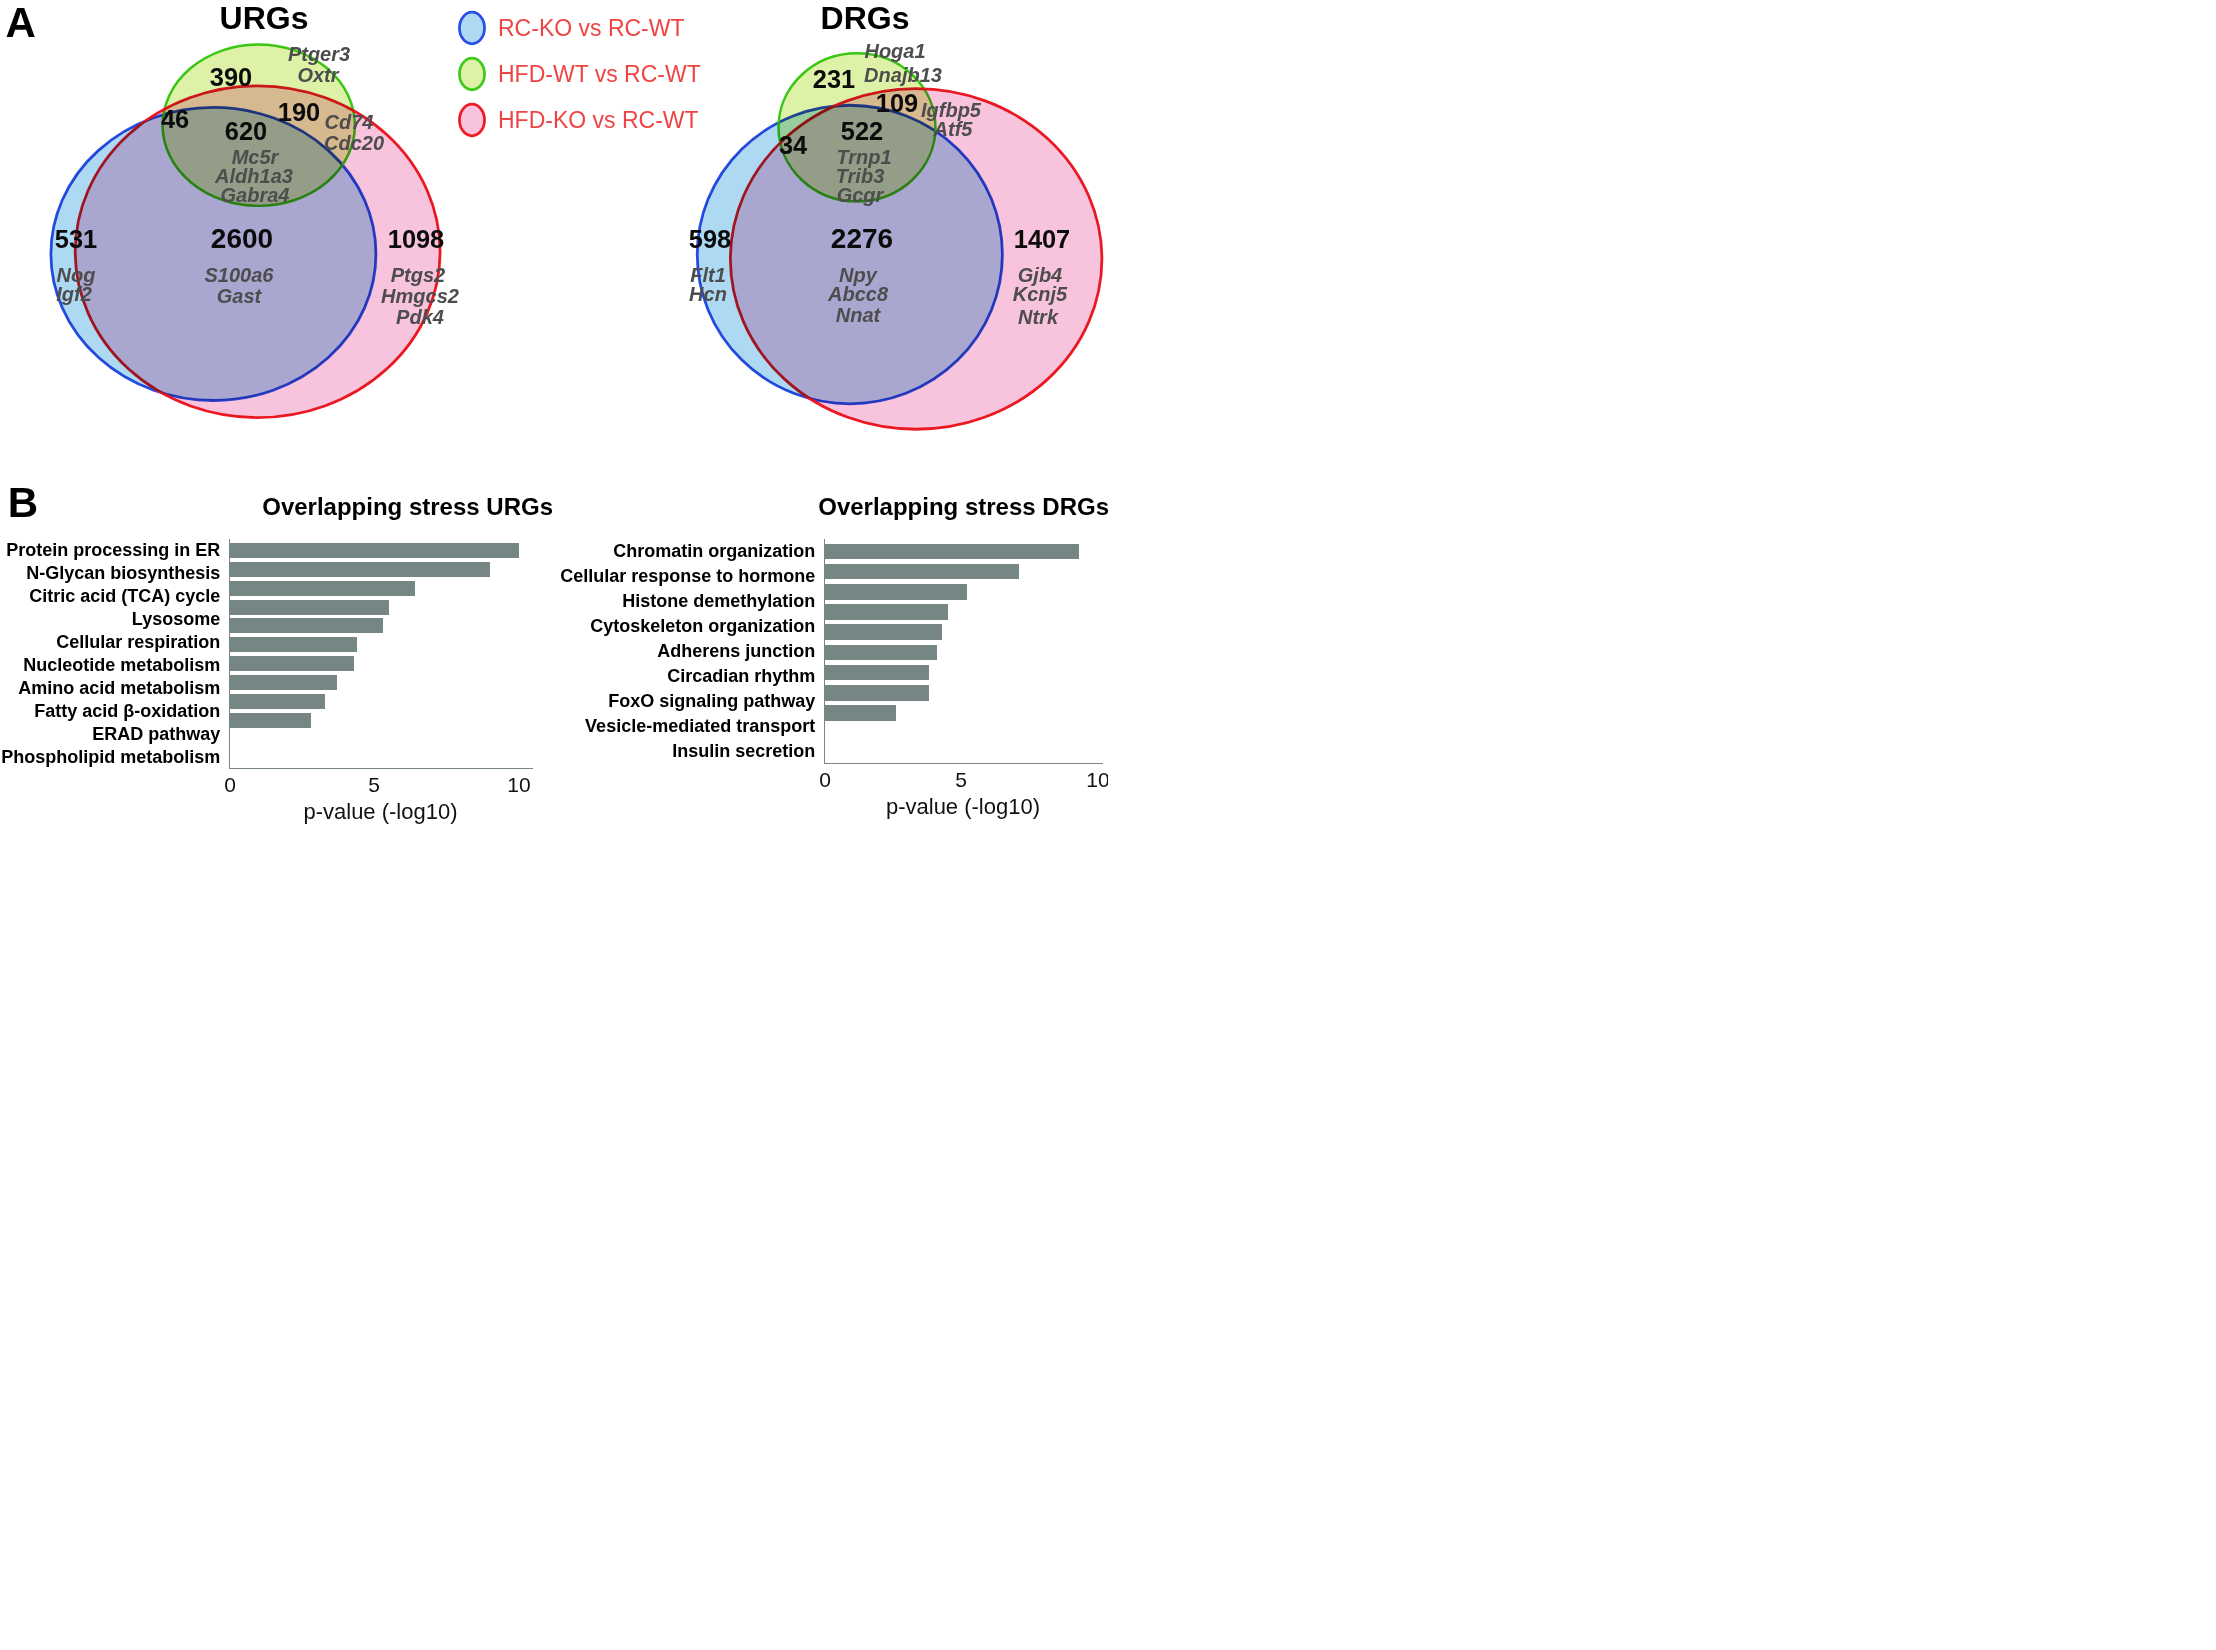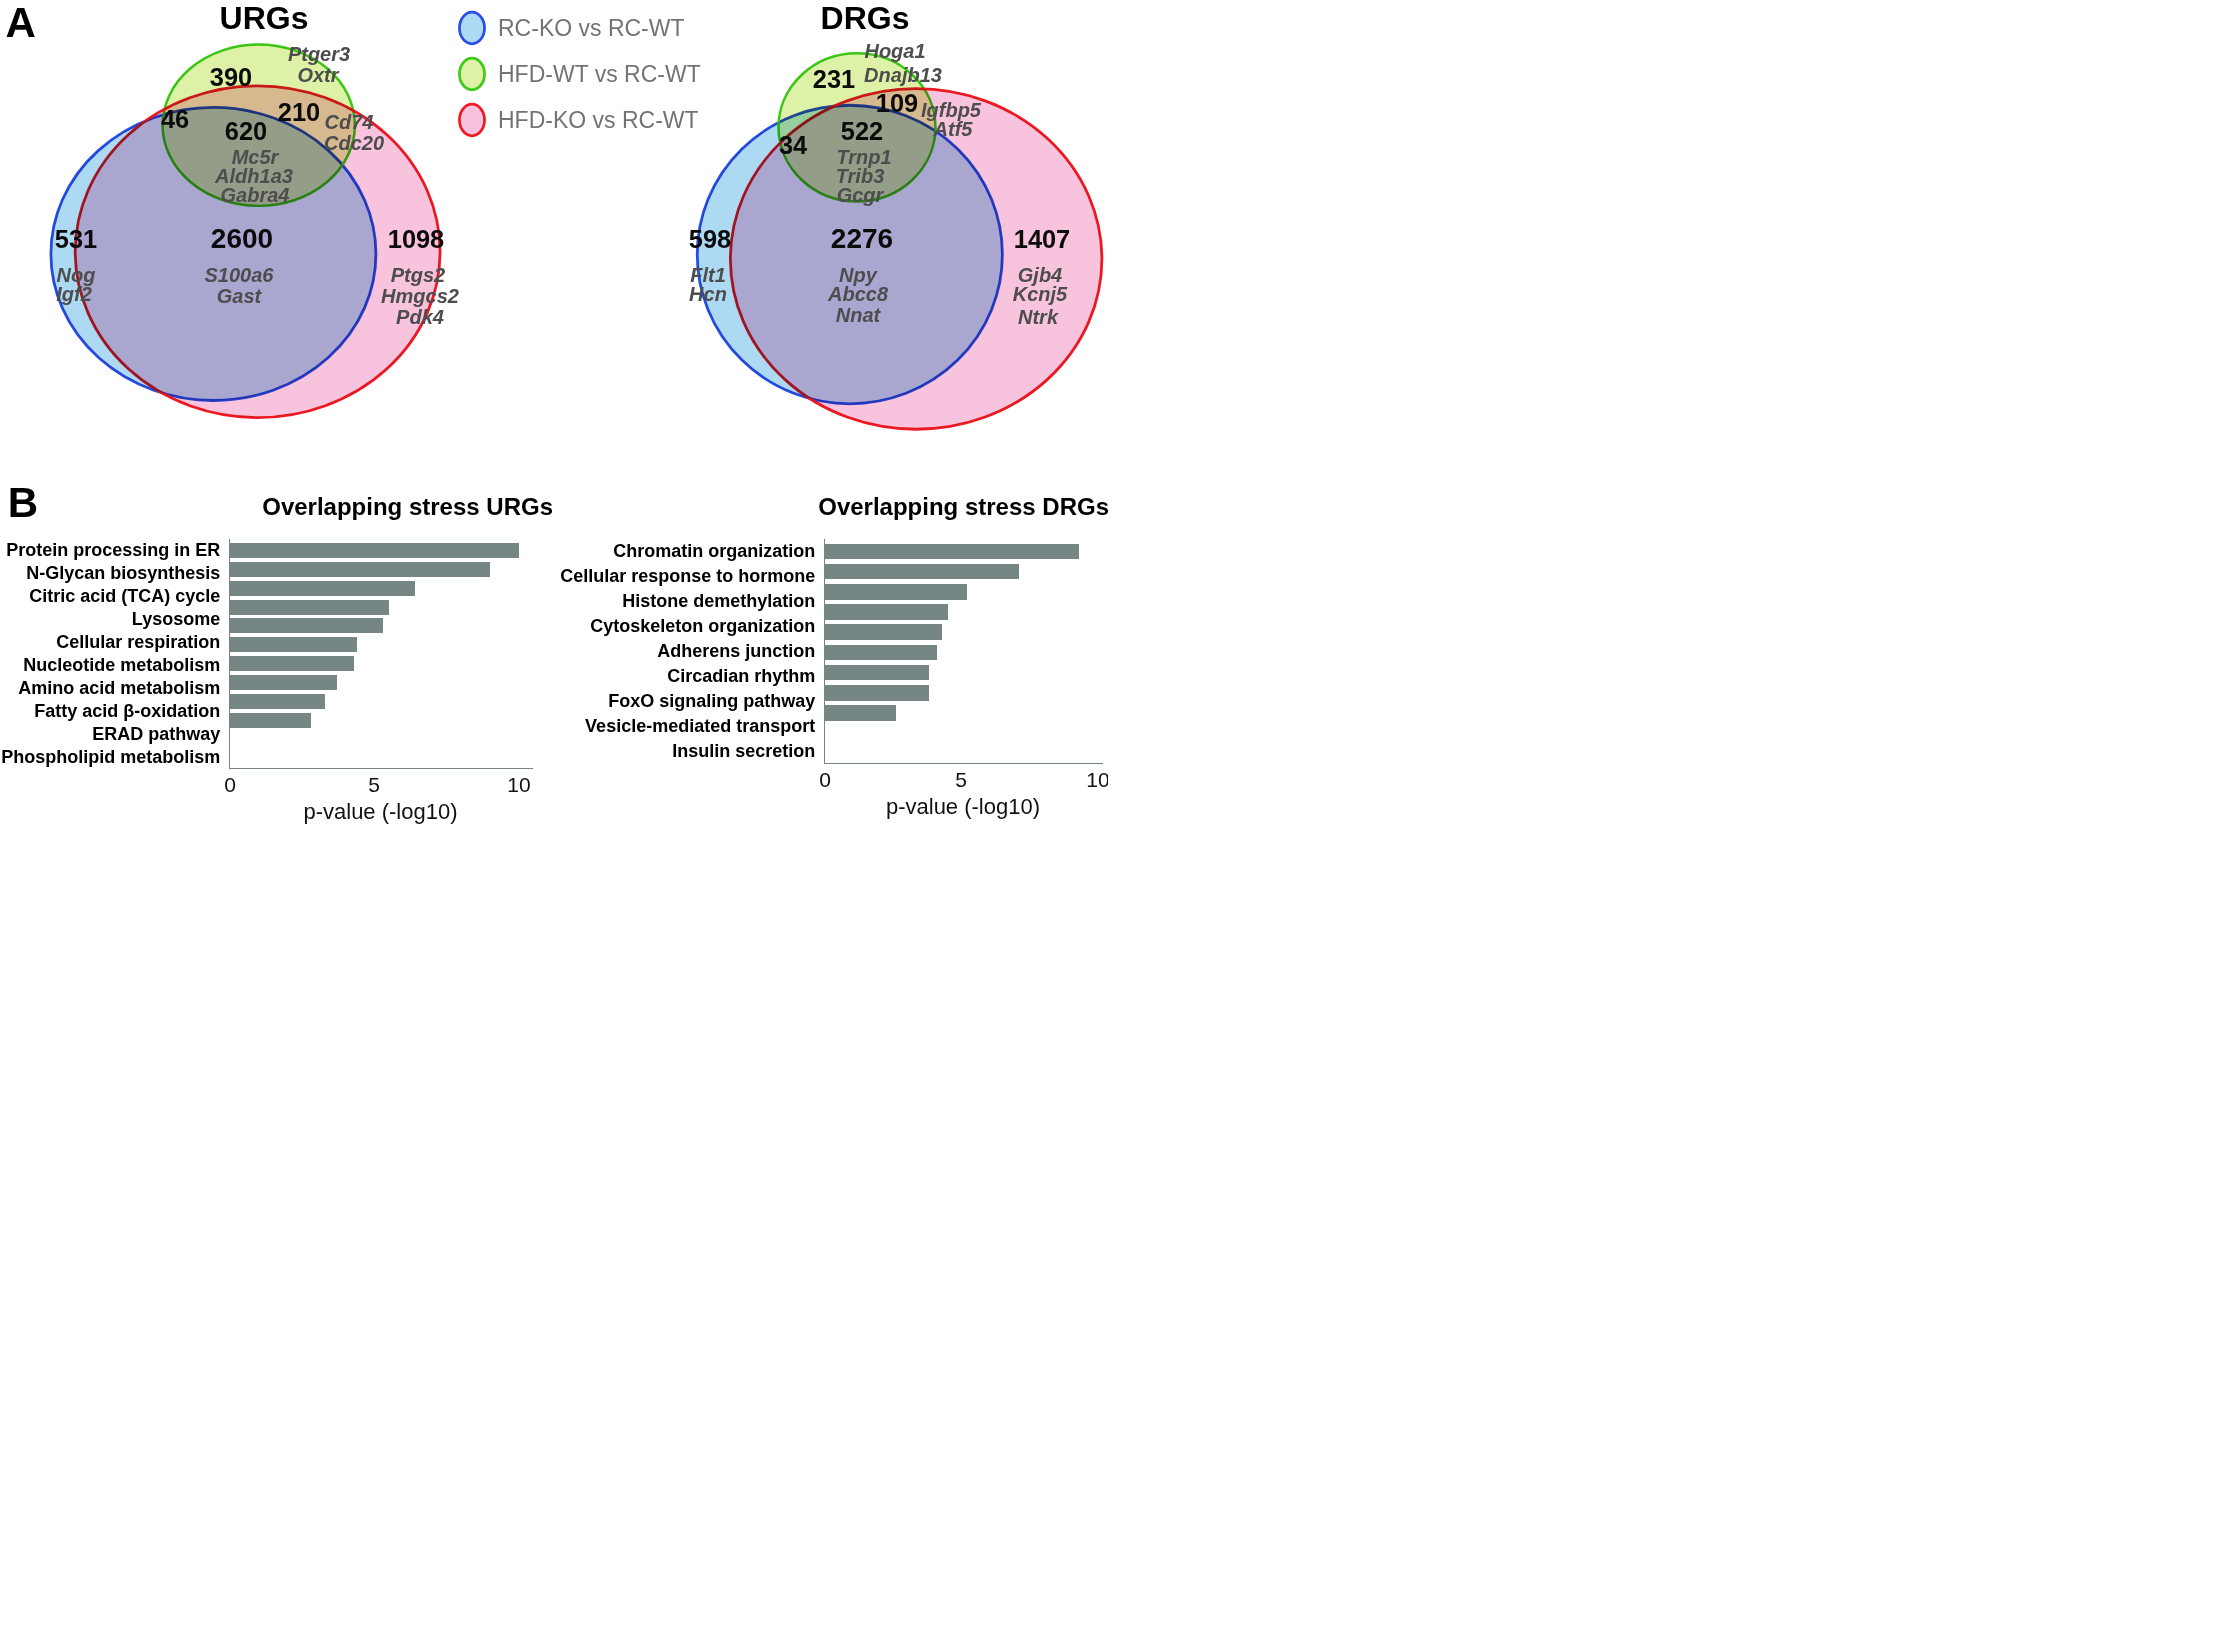--- a/index.html
+++ b/index.html
@@ -7,21 +7,21 @@
         font-family:"Liberation Sans",sans-serif;}
   .panel-letter{position:absolute;font-weight:bold;font-size:42px;color:#000;line-height:1;}
   .venn{position:absolute;width:554px;height:477px;}
   .venn svg{position:absolute;left:0;top:0;}
   .venn-title{position:absolute;transform:translate(-50%,-50%);font-weight:bold;font-size:32px;color:#000;white-space:nowrap;}
   .num{position:absolute;transform:translate(-50%,-50%);font-weight:bold;font-size:25.4px;color:#0b0b0b;white-space:nowrap;}
   .num.big{font-size:28px;}
   .gene{position:absolute;transform:translate(-50%,-50%);font-weight:bold;font-style:italic;font-size:20px;color:#4d4d4d;white-space:nowrap;}
   .legend{position:absolute;left:457px;top:10px;}
   .legend-row{display:flex;align-items:center;gap:11px;margin-bottom:10px;}
-  .legend-label{font-size:23px;color:#737373;white-space:nowrap;}
+  .legend-label{font-size:23px;color:#ef4444;white-space:nowrap;}
   .chart{position:absolute;}
   .chart-title{font-size:24px;font-weight:bold;color:#000;text-align:right;margin-bottom:18px;white-space:nowrap;}
   .chart-flex{display:flex;}
   .labels-col{box-sizing:border-box;}
   .cat-label{display:flex;align-items:center;justify-content:flex-end;padding-right:8.8px;
              font-weight:bold;font-size:18px;color:#000;white-space:nowrap;box-sizing:border-box;width:100%;}
   .plot-col{border-left:1.7px solid #758685;border-bottom:1.7px solid #758685;box-sizing:content-box;}
   .hbar{background:#758685;}
   .ticks{position:relative;height:30px;}
   .tick{position:absolute;top:4.4px;transform:translateX(-50%);font-size:21px;color:#111;}
@@ -45,21 +45,21 @@
         <ellipse style="mix-blend-mode:multiply" cx="386" cy="459" rx="294" ry="265" fill="#aed9f2"></ellipse>
         <ellipse style="mix-blend-mode:multiply" cx="468" cy="226" rx="174" ry="146" fill="#ddf2a6"></ellipse>
         <ellipse style="mix-blend-mode:multiply" cx="466" cy="455" rx="330" ry="300" fill="#f8c3dc"></ellipse>
       </g>
     </svg>
     <div class="venn-title" style="left:264px;top:17.7px;">URGs</div>
     <span class="num" style="left:231px;top:77px;">390</span>
     <span class="gene" style="left:319px;top:54px;">Ptger3</span>
     <span class="gene" style="left:318px;top:75px;">Oxtr</span>
     <span class="num" style="left:175px;top:119px;">46</span>
-    <span class="num" style="left:299px;top:112px;">210</span>
+    <span class="num" style="left:299px;top:112px;">190</span>
     <span class="gene" style="left:349px;top:122px;">Cd74</span>
     <span class="gene" style="left:354px;top:143px;">Cdc20</span>
     <span class="num" style="left:246px;top:131px;">620</span>
     <span class="gene" style="left:255px;top:157px;">Mc5r</span>
     <span class="gene" style="left:254px;top:176px;">Aldh1a3</span>
     <span class="gene" style="left:255px;top:195px;">Gabra4</span>
     <span class="num" style="left:76px;top:239px;">531</span>
     <span class="gene" style="left:76px;top:275px;">Nog</span>
     <span class="gene" style="left:74px;top:294px;">Igf2</span>
     <span class="num big" style="left:242px;top:239px;">2600</span>

